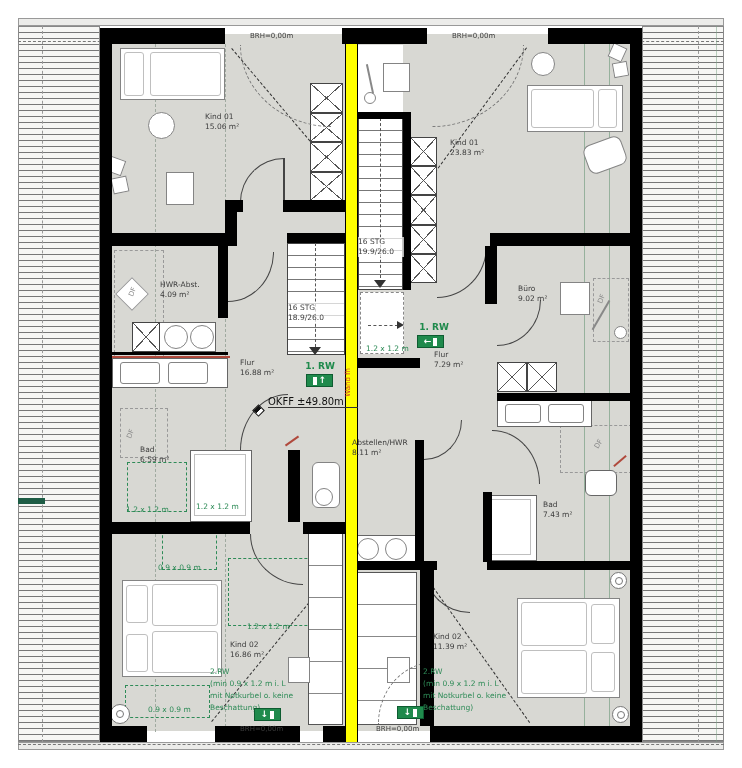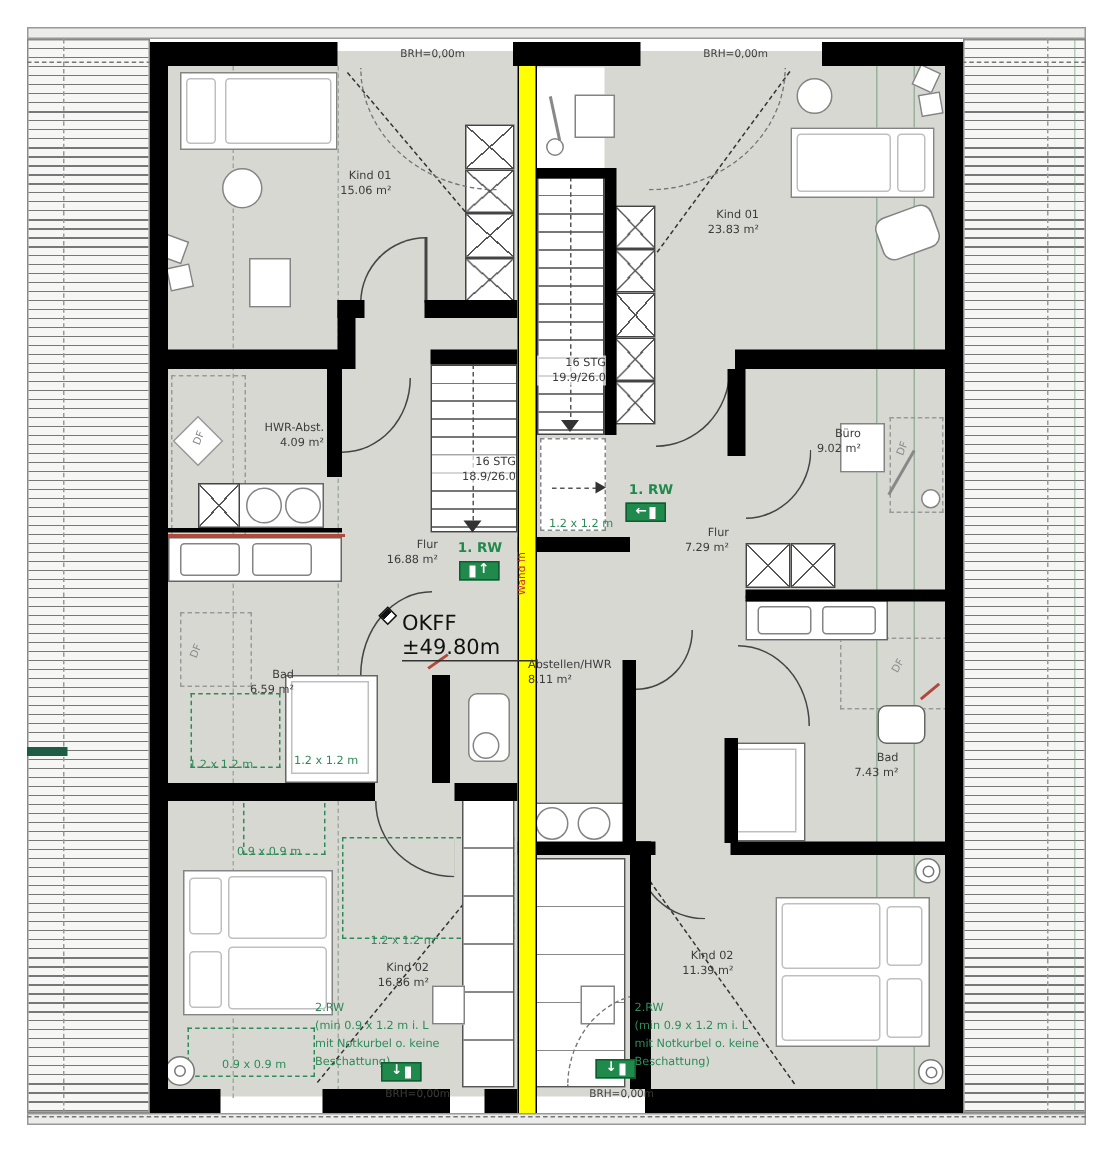--- a/index.html
+++ b/index.html
@@ -21,21 +21,21 @@
       box-sizing:border-box;}
   .xwrap{z-index:3;display:flex;flex-direction:column;}
   .xwrap>div{flex:1;}
   .xrow{z-index:3;display:flex;flex-direction:row;}
   .xrow>div{flex:1;}
   .arc{z-index:4;}
   .dash{z-index:2;}
   .furn{background:#fff;border:1px solid #848484;z-index:3;}
   .furn-i{border:1px solid #bfbfbf;background:#fff;}
   .circle{border-radius:50%;}
-  .lbl{font-size:7.5px;line-height:1.3;text-align:right;z-index:8;color:#3c3c3c;}
+  .lbl{font-size:7.5px;line-height:1.3;text-align:left;z-index:8;color:#3c3c3c;}
   .grn{color:#2e8b57;z-index:8;font-size:7.5px;text-align:left;}
   .rw{color:#1f8a4c;font-weight:bold;font-size:9px;z-index:8;text-align:center;}
   .exit{background:#1f8a4c;z-index:8;display:flex;align-items:center;justify-content:center;gap:2px;border:1px solid #0e5c31;}
   .exit .arrow{color:#fff;font-size:9px;line-height:1;font-weight:bold;}
   .exit .panel{display:inline-block;width:4px;height:8px;background:#fff;}
   .df{color:#8a8a8a;font-size:7px;z-index:8;}
   .tri-down{width:0;height:0;border-left:6px solid transparent;border-right:6px solid transparent;border-top:8px solid #333;z-index:5;}
   .redline{background:#b0493c;z-index:5;}
   .vline{z-index:2;}
   .vent{border:1px solid #777;border-radius:50%;background:#fff;z-index:3;display:flex;align-items:center;justify-content:center;}
@@ -276,21 +276,21 @@
   <div class="a lbl" style="left:288px;top:303px;width:56px;background:rgba(255,255,255,.7);">
     <div>16 STG</div>
     <div>18.9/26.0</div>
   </div>
   <div class="a lbl" style="left:358px;top:237px;width:46px;background:rgba(255,255,255,.7);">
     <div>16 STG</div>
     <div>19.9/26.0</div>
   </div>
 
   <div class="a" style="left:254px;top:406px;width:9px;height:9px;transform:rotate(45deg);background:linear-gradient(90deg,#111 50%,#fff 50%);border:1px solid #111;z-index:8;"></div>
-  <div class="a" style="left:268px;top:408px;width:90px;font-size:14px;color:#111;border-bottom:1px solid #333;z-index:8;">OKFF ±49.80m</div>
+  <div class="a" style="left:268px;top:396px;width:90px;font-size:10px;color:#111;border-bottom:1px solid #333;z-index:8;">OKFF ±49.80m</div>
   <div class="a lbl" style="left:250px;top:32px;width:60px;font-size:7px;">BRH=0,00m</div>
   <div class="a lbl" style="left:452px;top:32px;width:60px;font-size:7px;">BRH=0,00m</div>
   <div class="a lbl" style="left:240px;top:725px;width:60px;font-size:7px;">BRH=0,00m</div>
   <div class="a lbl" style="left:376px;top:725px;width:60px;font-size:7px;">BRH=0,00m</div>
 
   <div class="a" style="left:344px;top:368px;font-size:7px;color:#cc3333;writing-mode:vertical-rl;transform:rotate(180deg);z-index:8;">Wand fh</div>
   <div class="a df" style="left:128px;top:288px;transform:rotate(-68deg);">DF</div>
   <div class="a df" style="left:126px;top:430px;transform:rotate(-68deg);">DF</div>
   <div class="a df" style="left:597px;top:295px;transform:rotate(-68deg);">DF</div>
   <div class="a df" style="left:594px;top:440px;transform:rotate(-60deg);">DF</div>

